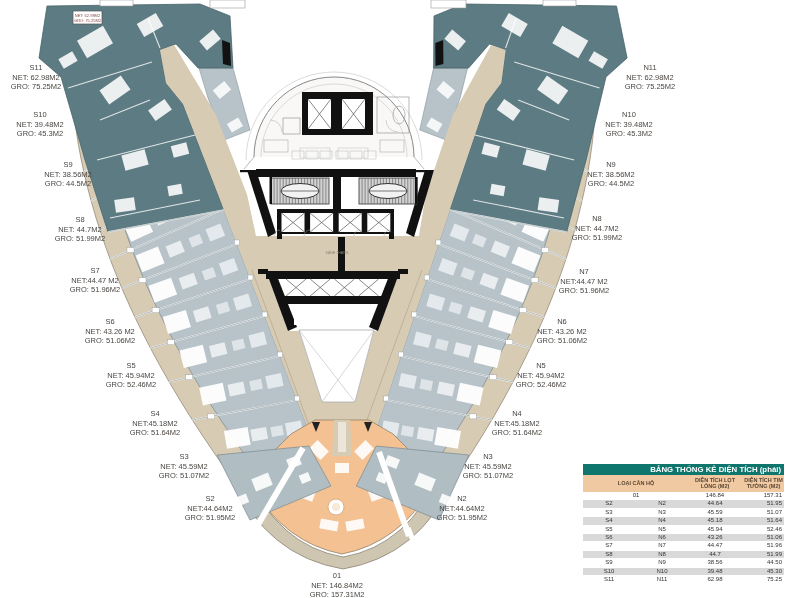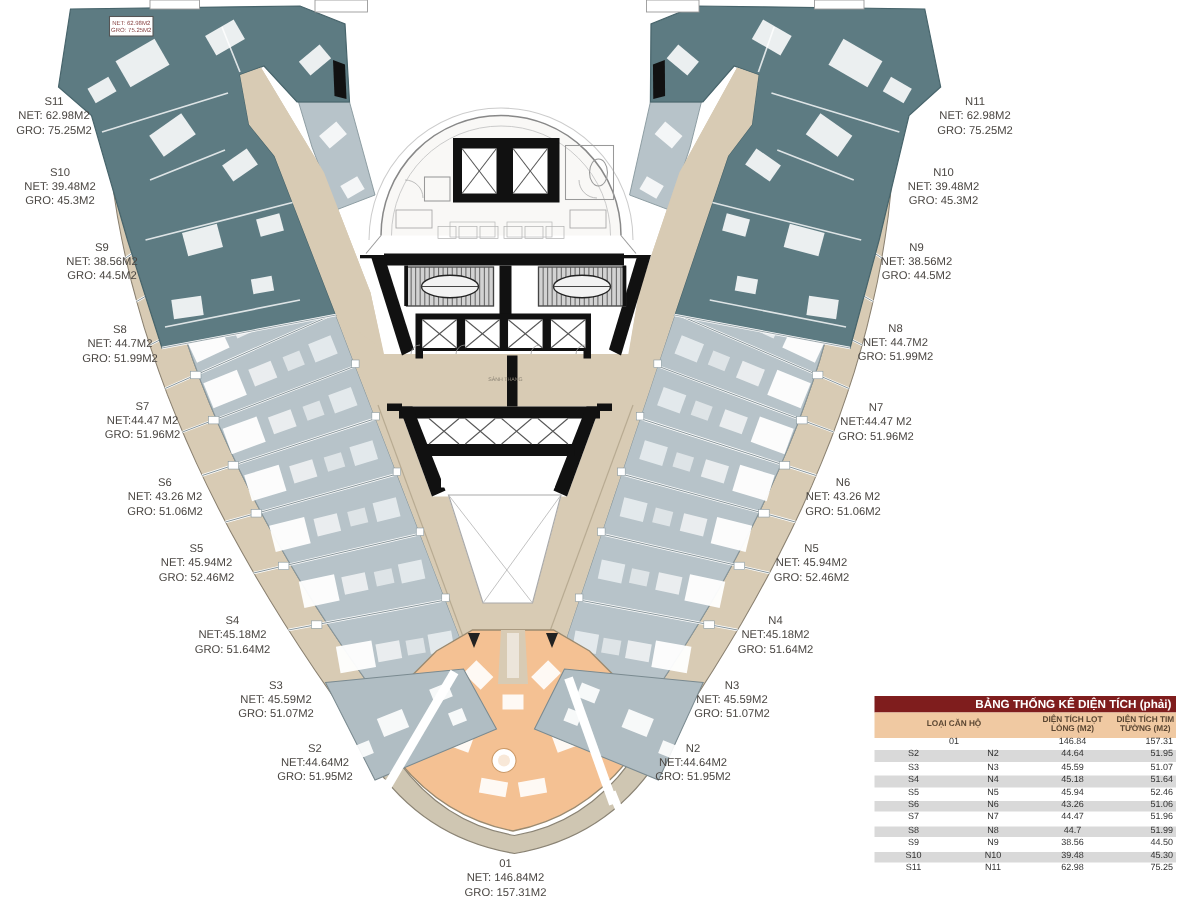--- a/index.html
+++ b/index.html
@@ -1,18 +1,18 @@
 <!DOCTYPE html>
 <html><head><meta charset="utf-8">
 <style>
 html,body{margin:0;padding:0;width:800px;height:598px;overflow:hidden;background:#fff;}
 #wrap{position:relative;width:800px;height:502px;font-family:"Liberation Sans", sans-serif;}
 svg{position:absolute;left:0;top:0;}
 #tbl{position:absolute;left:583px;top:464px;width:201px;font-family:"Liberation Sans", sans-serif;}
-#th{background:#7f1d1d;color:#fff;font-size:7.8px;font-weight:bold;text-align:right;padding-right:3px;height:11px;line-height:11px;box-sizing:border-box;}
+#th{background:#0f766e;color:#fff;font-size:7.8px;font-weight:bold;text-align:right;padding-right:3px;height:11px;line-height:11px;box-sizing:border-box;}
 #ch{background:#f0c9a2;height:17px;position:relative;color:#5a4632;font-weight:bold;font-size:5.5px;text-align:center;}
 .c12h{position:absolute;left:0;width:106px;top:5px;}
 .c3h{position:absolute;left:106px;width:52px;top:2px;line-height:6px;}
 .c4h{position:absolute;left:160px;width:41px;top:2px;line-height:6px;}
 .tr{height:7.4px;position:relative;font-size:6px;color:#333;margin-bottom:1px;}
 .c1{position:absolute;left:0;width:52px;text-align:center;top:0;}
 .c2{position:absolute;left:52px;width:54px;text-align:center;top:0;}
 .c3{position:absolute;left:106px;width:52px;text-align:center;top:0;}
 .c4{position:absolute;left:158px;width:41px;text-align:right;top:0;}
 .c12{position:absolute;left:0;width:106px;text-align:center;top:0;}

